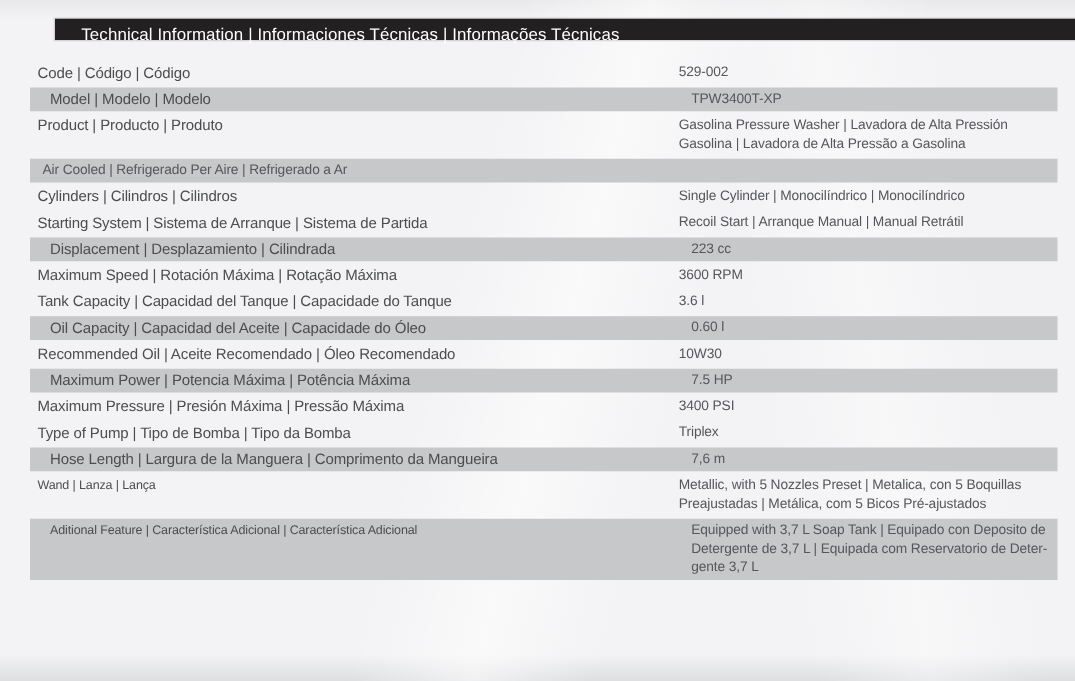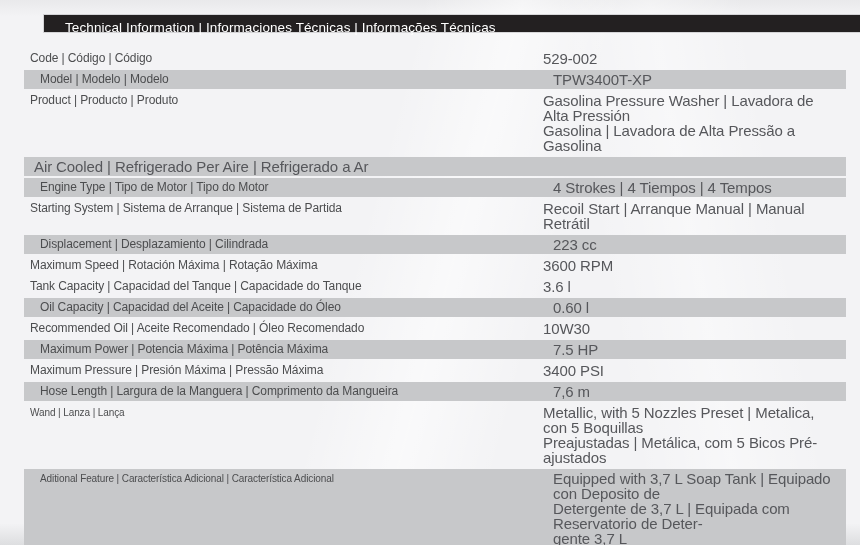--- a/index.html
+++ b/index.html
@@ -49,21 +49,21 @@
     padding-left: 6px;
     font-size: 12px;
     line-height: 15px;
     color: var(--label-text, #4c4d4f);
     letter-spacing: -0.1px;
     flex-shrink: 0;
   }
   .row.emphasis .label { font-size: 10px; }
   .row .value {
     flex: 1;
-    font-size: 15px;
+    font-size: 11px;
     line-height: 15px;
     color: var(--value-text, #56575b);
     white-space: pre-line;
     padding-right: 8px;
     letter-spacing: -0.1px;
   }
 </style>
 </head>
 <body style="--header-bg: #232021; --shade: #c7c8ca; --page-bg: #f2f2f4; --label-text: #4c4d4f; --value-text: #56575b;">
 
@@ -81,23 +81,23 @@
         <div class="value">TPW3400T-XP</div>
       </div>
       <div class="row">
         <div class="label">Product | Producto | Produto</div>
         <div class="value">Gasolina Pressure Washer | Lavadora de Alta Pressión
 Gasolina | Lavadora de Alta Pressão a Gasolina</div>
       </div>
       <div class="row shaded">
         <div class="value">Air Cooled | Refrigerado Per Aire | Refrigerado a Ar</div>
       </div>
-      <div class="row shaded">
-        <div class="label">Engine Type | Tipo de Motor | Tipo do Motor</div>
-        <div class="value">4 Strokes | 4 Tiempos | 4 Tempos</div>
+      <div class="row">
+        <div class="label">Cylinders | Cilindros | Cilindros</div>
+        <div class="value">Single Cylinder | Monocilíndrico | Monocilíndrico</div>
       </div>
       <div class="row">
         <div class="label">Starting System | Sistema de Arranque | Sistema de Partida</div>
         <div class="value">Recoil Start | Arranque Manual | Manual Retrátil</div>
       </div>
       <div class="row shaded">
         <div class="label">Displacement | Desplazamiento | Cilindrada</div>
         <div class="value">223 cc</div>
       </div>
       <div class="row">
@@ -117,20 +117,24 @@
         <div class="value">10W30</div>
       </div>
       <div class="row shaded">
         <div class="label">Maximum Power | Potencia Máxima | Potência Máxima</div>
         <div class="value">7.5 HP</div>
       </div>
       <div class="row">
         <div class="label">Maximum Pressure | Presión Máxima | Pressão Máxima</div>
         <div class="value">3400 PSI</div>
       </div>
+      <div class="row">
+        <div class="label">Type of Pump | Tipo de Bomba | Tipo da Bomba</div>
+        <div class="value">Triplex</div>
+      </div>
       <div class="row shaded">
         <div class="label">Hose Length | Largura de la Manguera | Comprimento da Mangueira</div>
         <div class="value">7,6 m</div>
       </div>
       <div class="row emphasis">
         <div class="label">Wand | Lanza | Lança</div>
         <div class="value">Metallic, with 5 Nozzles Preset | Metalica, con 5 Boquillas
 Preajustadas | Metálica, com 5 Bicos Pré-ajustados</div>
       </div>
       <div class="row shaded emphasis">

